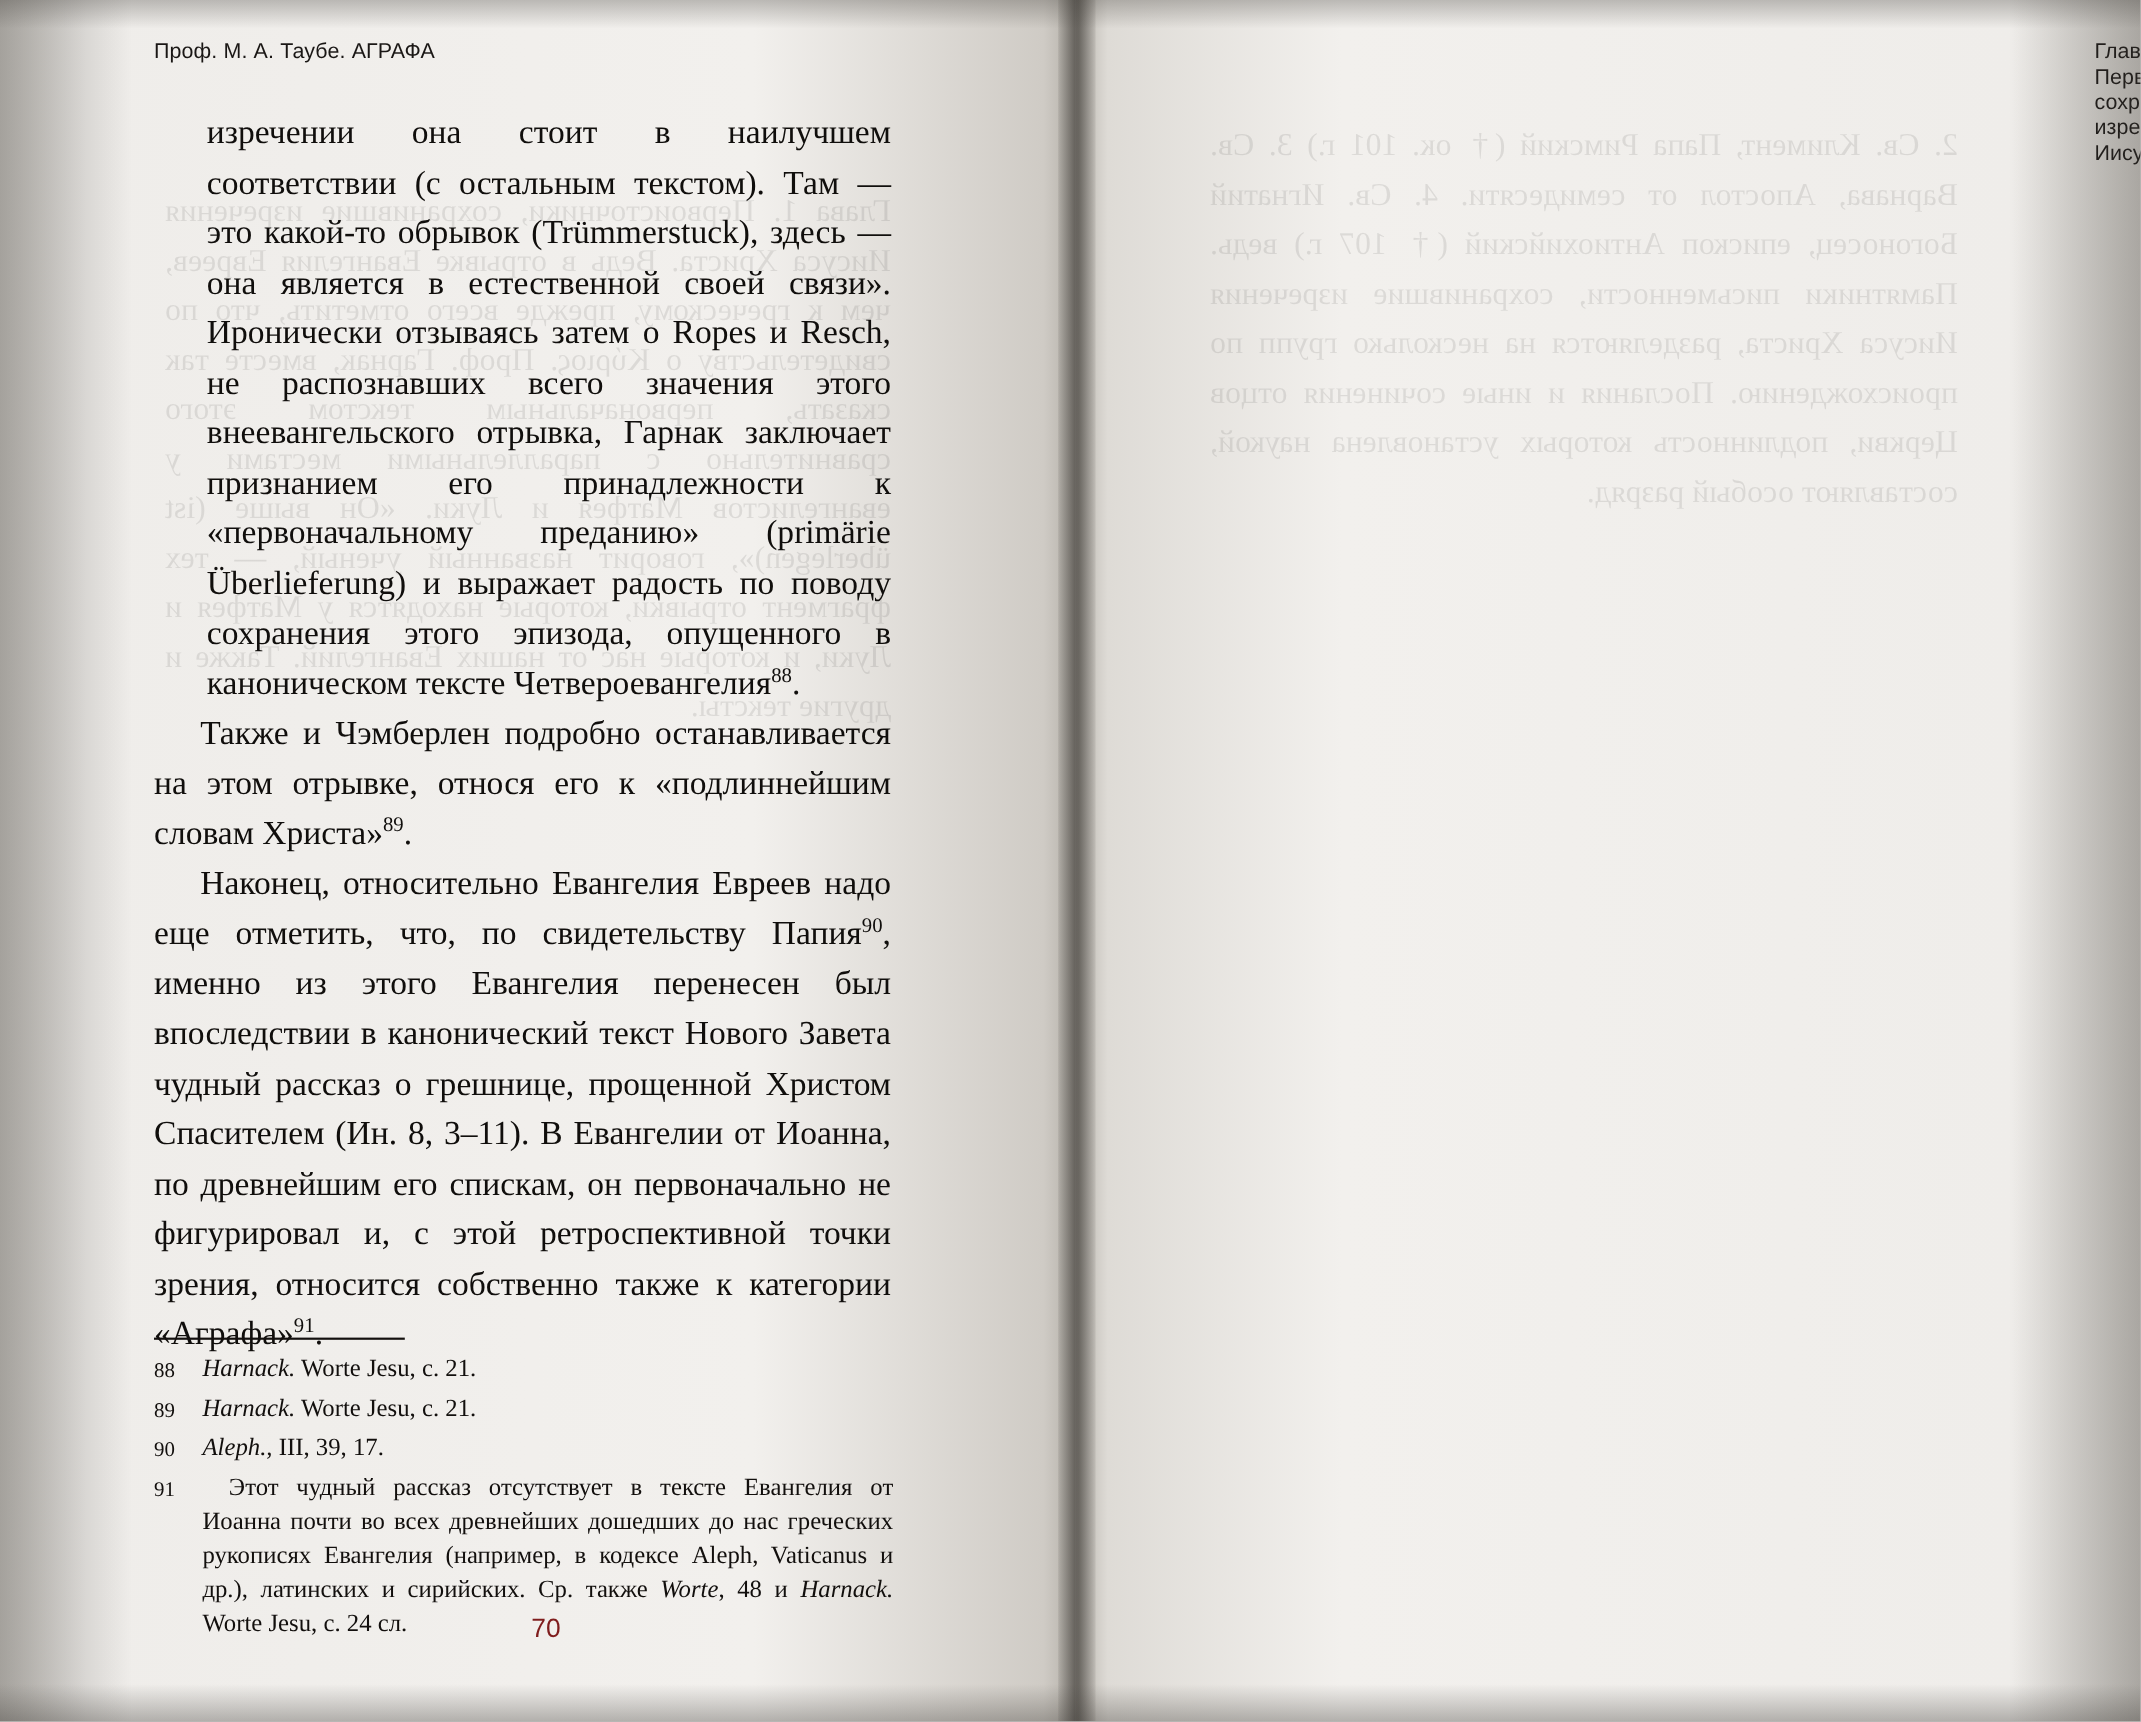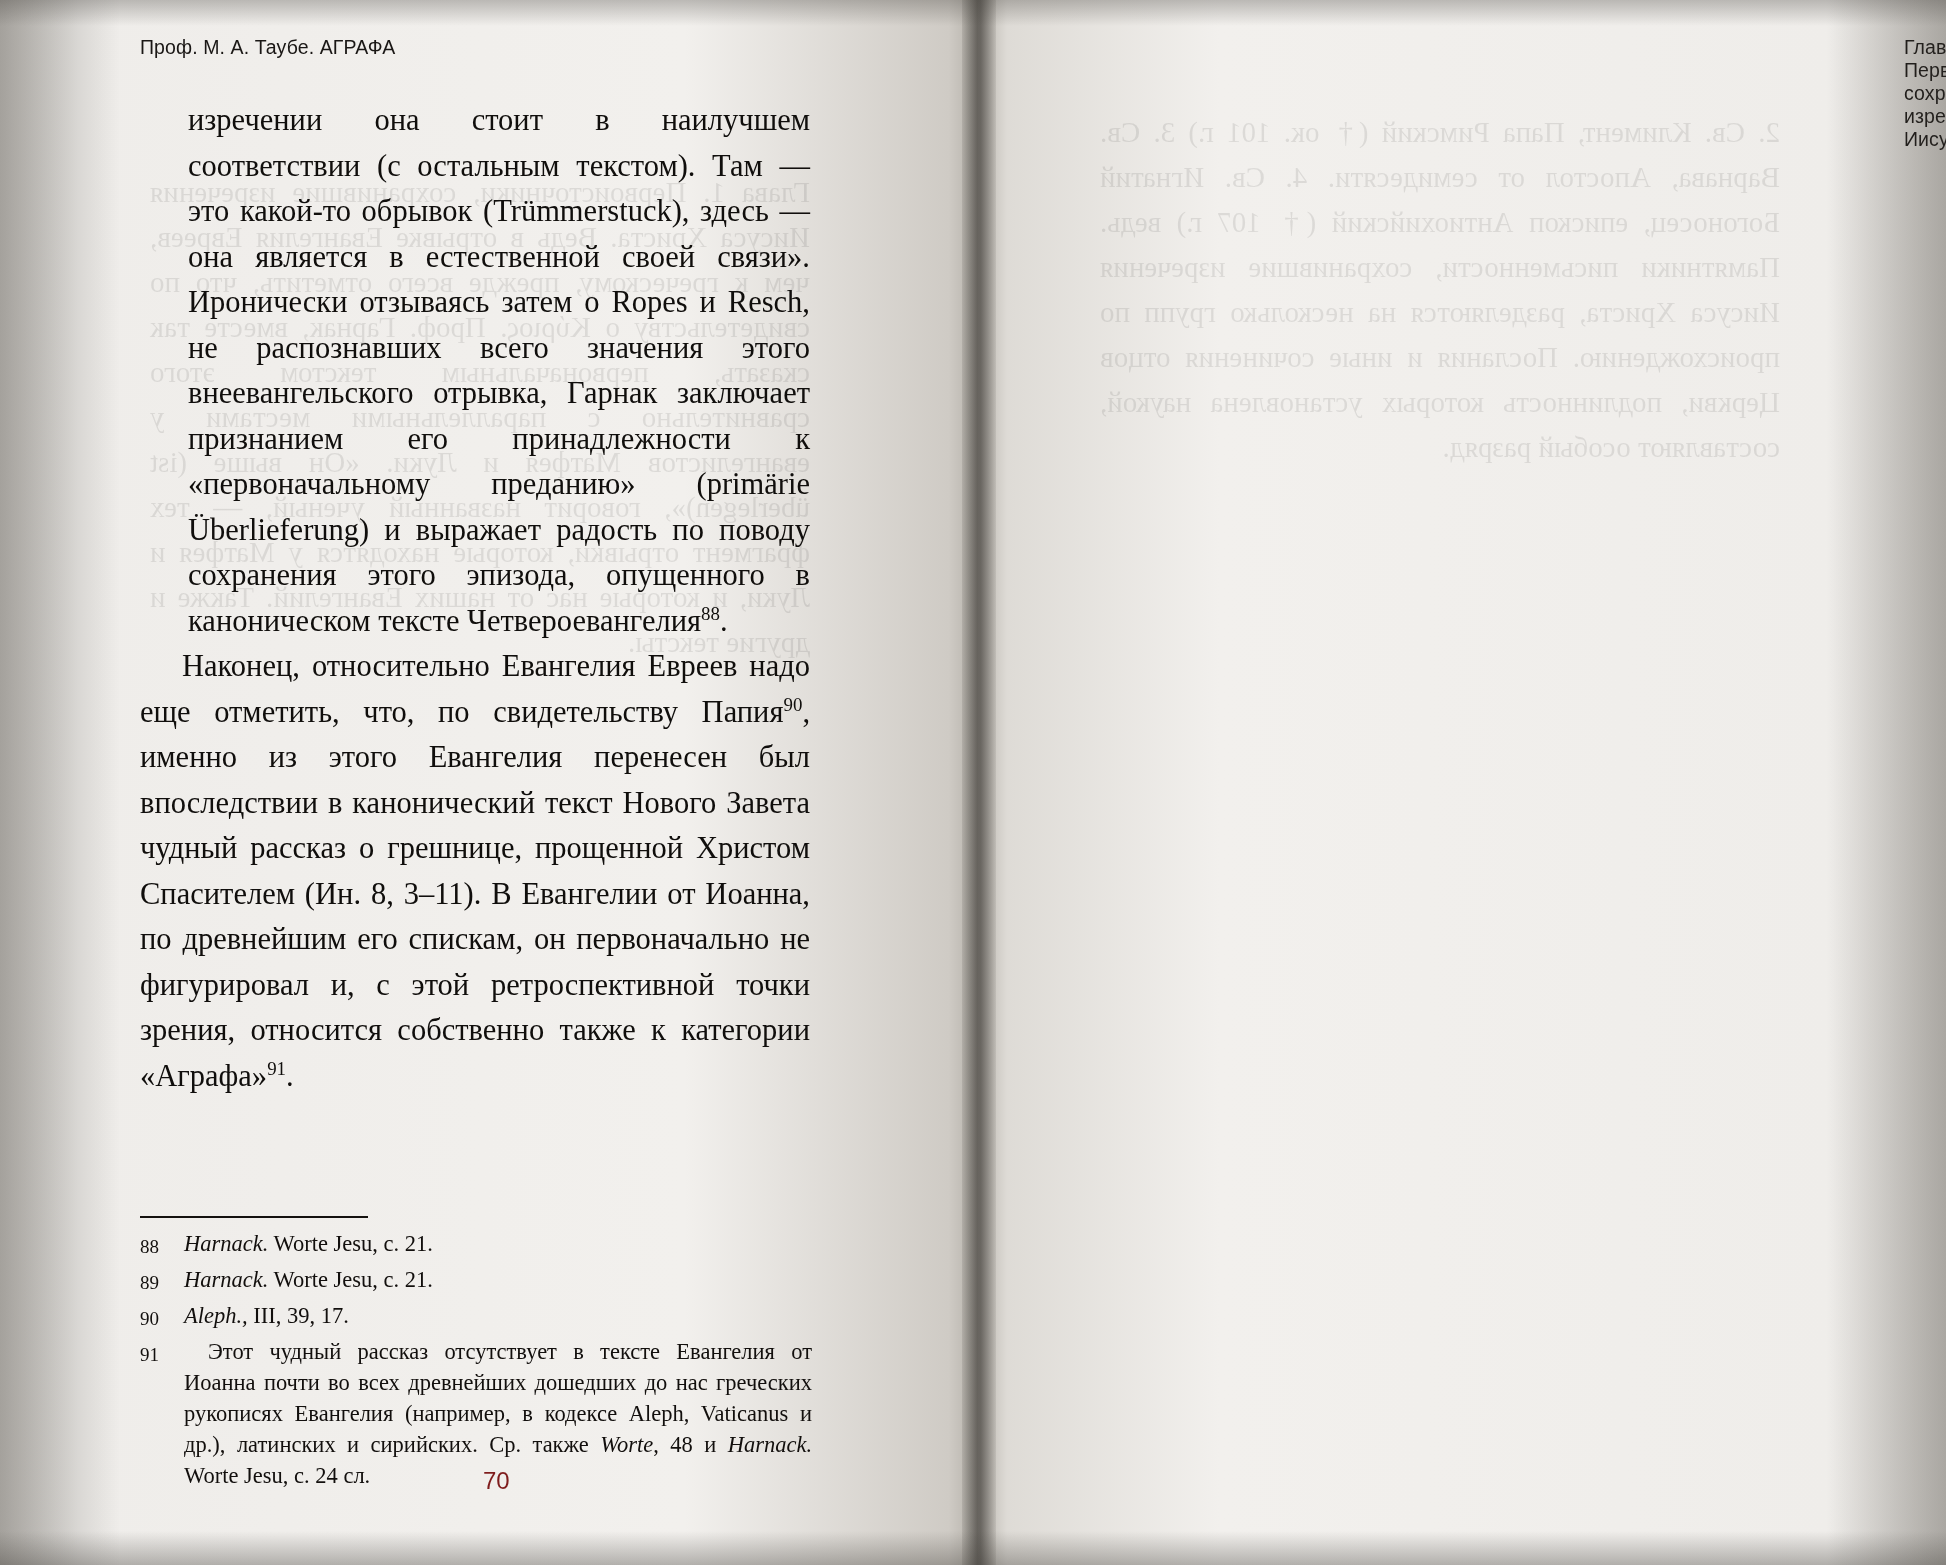--- a/index.html
+++ b/index.html
@@ -174,20 +174,23 @@
   <div class="gutter"></div>
 
   <div class="col col-left">
     <div class="running-head rh-left">Проф. М. А. Таубе. АГРАФА</div>
 
     <div class="body-text body-left">
       <p class="noindent">
         <span>изречении она стоит в наилучшем соответствии (с остальным текстом). Там — это какой-то обрывок (Trümmerstuck), здесь — она является в естественной своей связи». Иронически отзываясь затем о Ropes и Resch, не распознавших всего значения этого внеевангельского отрывка, Гарнак заключает признанием его принадлежности к «первоначальному преданию» (primärie Überlieferung) и выражает радость по поводу сохранения этого эпизода, опущенного в каноническом тексте Четвероевангелия</span><sup>88</sup><span>.</span>
       </p>
       <p>
+        <span>Также и Чэмберлен подробно останавливается на этом отрывке, относя его к «подлиннейшим словам Христа»</span><sup>89</sup><span>.</span>
+      </p>
+      <p>
         <span>Наконец, относительно Евангелия Евреев надо еще отметить, что, по свидетельству Папия</span><sup>90</sup><span>, именно из этого Евангелия перенесен был впоследствии в канонический текст Нового Завета чудный рассказ о грешнице, прощенной Христом Спасителем (Ин. 8, 3–11). В Евангелии от Иоанна, по древнейшим его спискам, он первоначально не фигурировал и, с этой ретроспективной точки зрения, относится собственно также к категории «Аграфа»</span><sup>91</sup><span>.</span>
       </p>
     </div>
 
     <div class="footnote-rule fn-rule-left"></div>
 
     <div class="footnotes fn-left">
       <div class="fn">
         <span class="fn-num">88</span>
         <span class="fn-body"><i>Harnack.</i><span> Worte Jesu, с. 21.</span></span>

